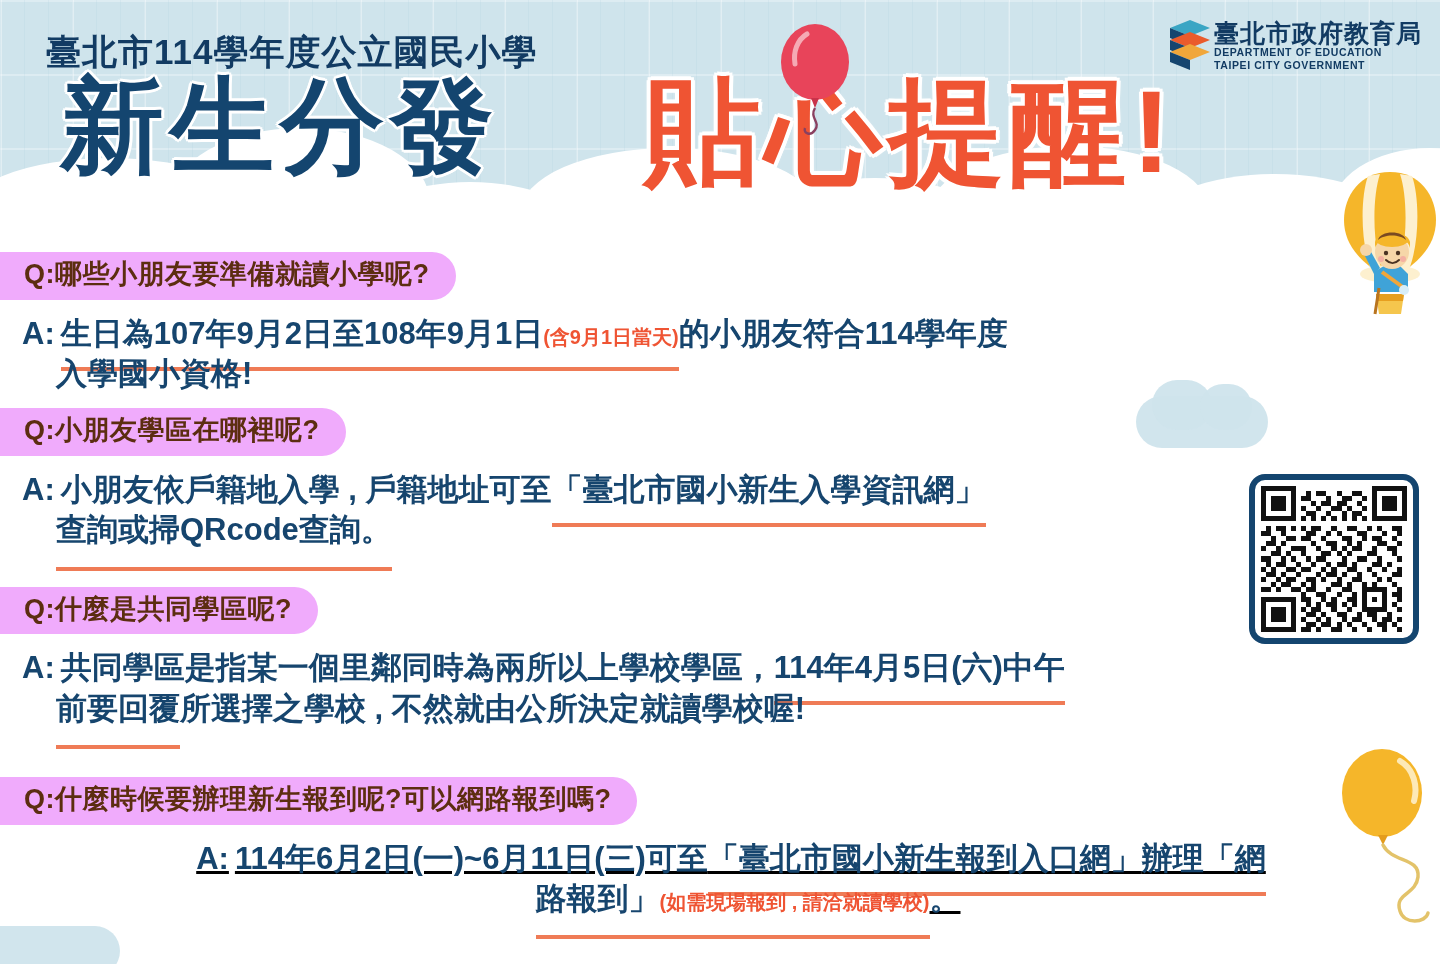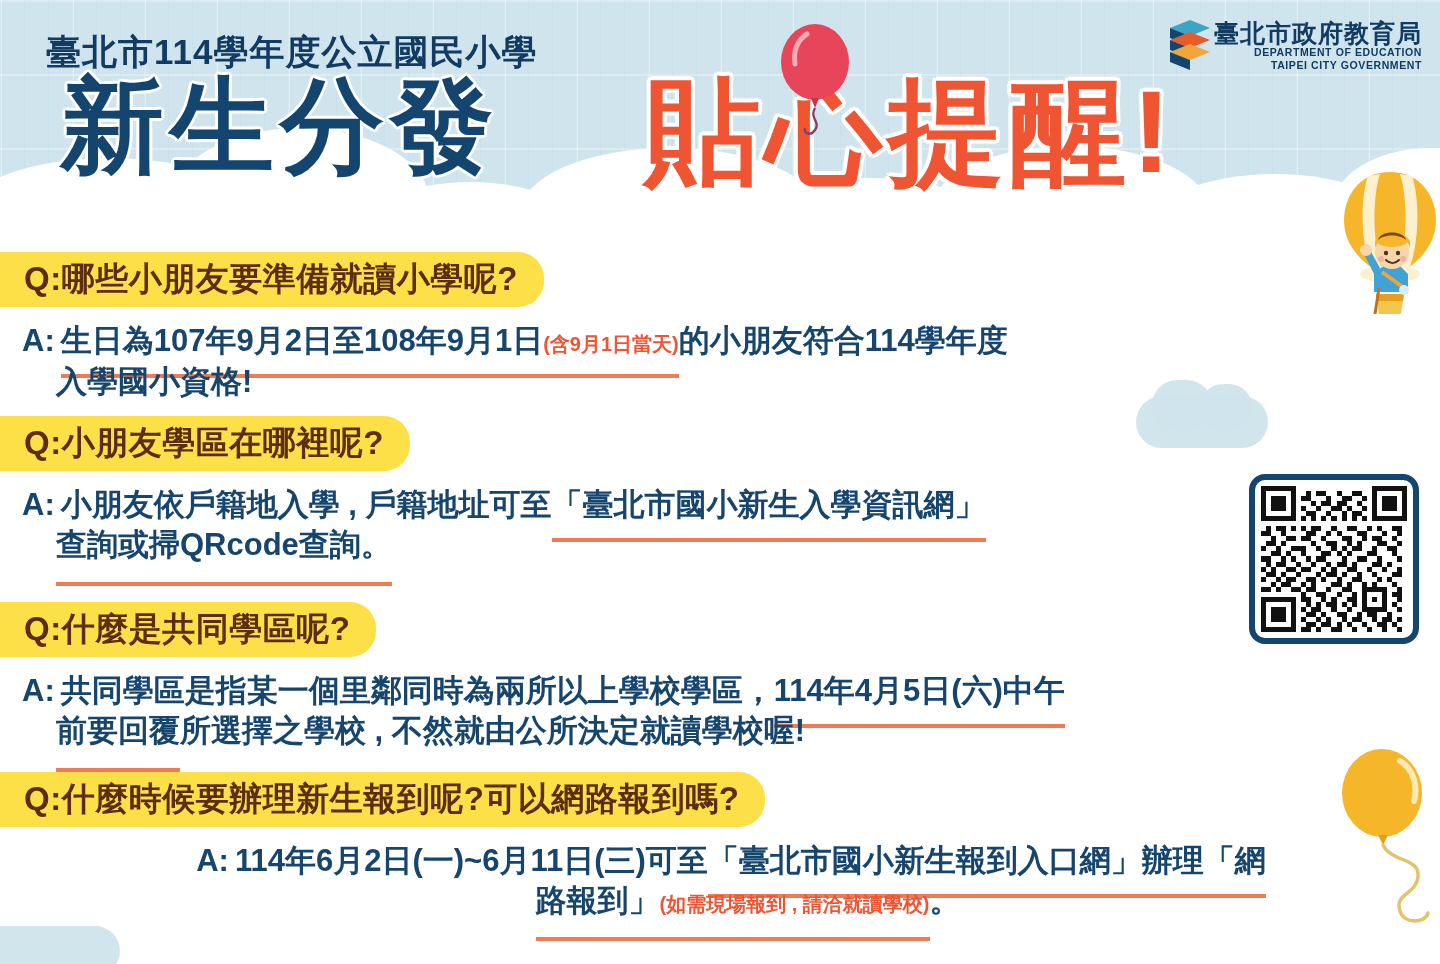--- a/index.html
+++ b/index.html
@@ -63,21 +63,20 @@
     border-radius: 50%;
   }
 
   
   .logo {
     position: absolute;
     right: 18px; top: 18px;
     display: flex;
     align-items: center;
     gap: 2px;
-    text-align: right;
   }
   .logo-mark { width: 44px; height: 56px; flex: 0 0 auto; }
   .logo-text-zh {
     font-size: 25px;
     font-weight: 700;
     color: #123b63;
     letter-spacing: 1px;
     line-height: 1.05;
     white-space: nowrap;
   }
@@ -131,23 +130,23 @@
   
   .qa-wrap {
     position: absolute;
     left: 0; top: 252px;
     width: 1440px;
   }
   .qa-block { position: relative; }
 
   .q-pill {
     display: inline-block;
-    background: #fde047;
+    background: #f0abfc;
     color: #5c2d10;
-    font-size: 33px;
+    font-size: 27px;
     font-weight: 700;
     letter-spacing: .5px;
     padding: 6px 26px 8px 24px;
     border-top-right-radius: 26px;
     border-bottom-right-radius: 26px;
     white-space: nowrap;
     line-height: 1.25;
   }
 
   .a-line {
@@ -298,21 +297,21 @@
     </div>
 
     <div class="qa-block" style="margin-top:16px;">
       <div class="q-pill">Q:什麼是共同學區呢?</div>
       <div class="a-line" style="margin-top:14px;">
         <span class="a-label">A:</span><span>共同學區是指某一個里鄰同時為兩所以上學校學區，</span><span class="u">114年4月5日(六)中午</span><br>
         <span class="u" style="margin-left:34px; display:inline-block;">前要回覆</span><span>所選擇之學校 , 不然就由公所決定就讀學校喔!</span>
       </div>
     </div>
 
-    <div class="qa-block" style="margin-top:0;">
+    <div class="qa-block" style="margin-top:28px;text-decoration:underline;">
       <div class="q-pill">Q:什麼時候要辦理新生報到呢?可以網路報到嗎?</div>
       <div class="a-line" style="margin-top:14px;text-align:center;">
         <span class="a-label">A:</span><span>114年6月2日(一)~6月11日(三)可至</span><span class="u"><span>「臺北市國小新生報到入口網」</span><span>辦理「網</span></span><br>
         <span class="u" style="margin-left:34px; display:inline-block;"><span>路報到」</span><span class="note">(如需現場報到 , 請洽就讀學校)</span></span><span>。</span>
       </div>
     </div>
 
   </div>
 
   <div class="qr-box">

